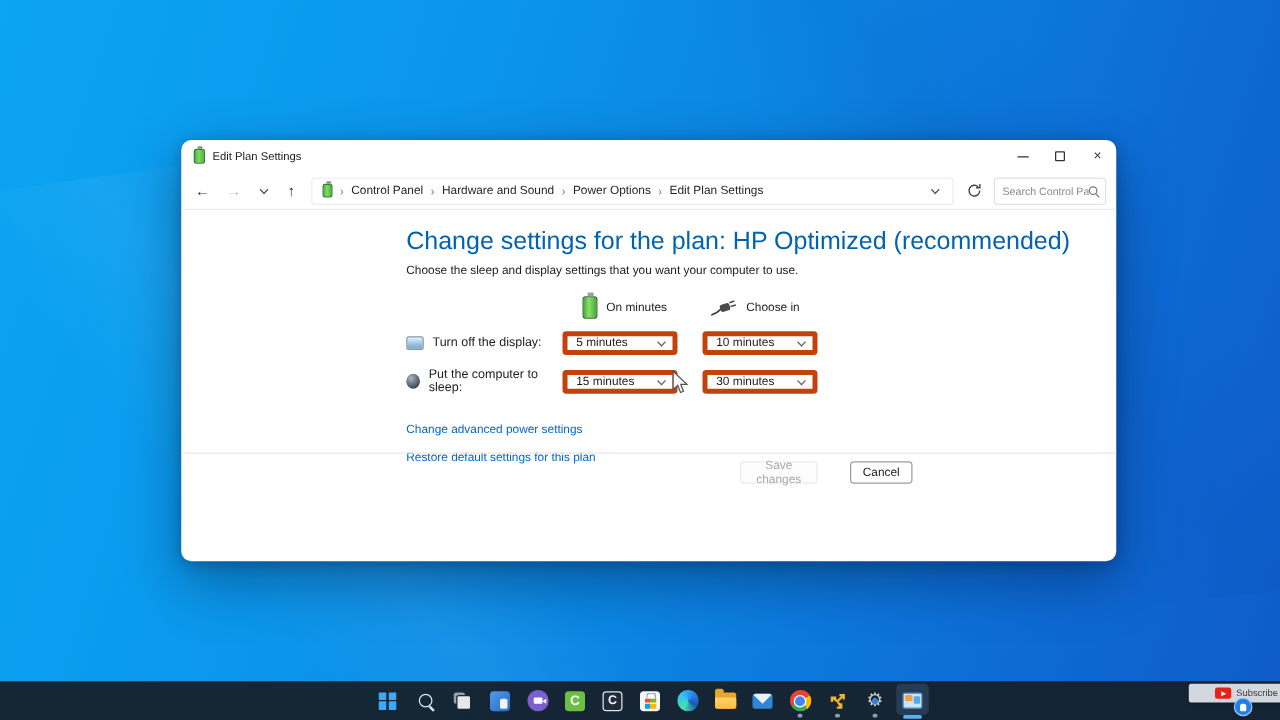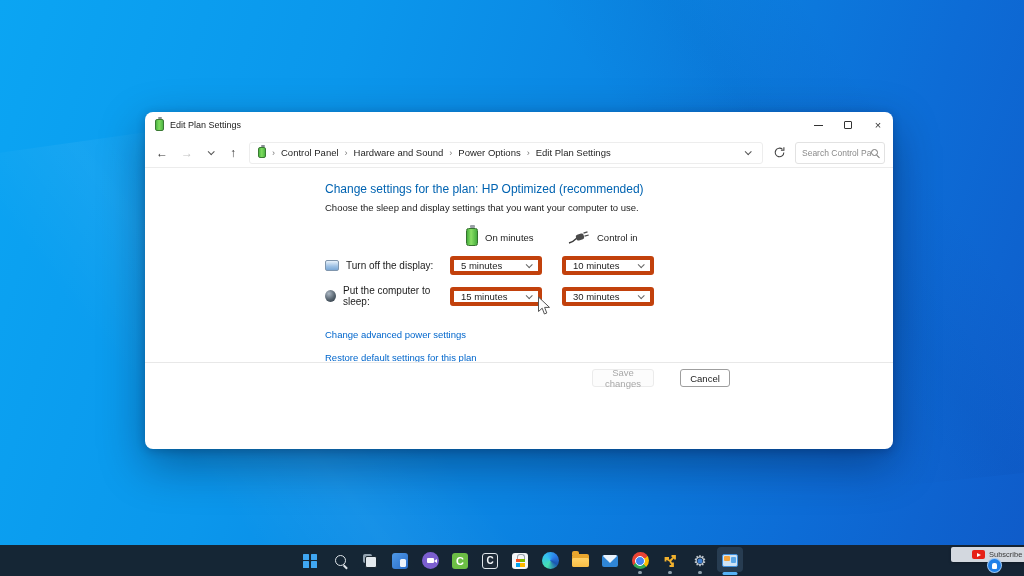--- a/index.html
+++ b/index.html
@@ -59,21 +59,21 @@
     display:flex; align-items:center; padding:0 6px; background:#fff; }
   .searchbox input { border:none; outline:none; width:100%; font-size:8.5px; color:#444;
     font-family:"Liberation Sans", sans-serif; }
   .searchbox input::placeholder { color:#8a8a8a; }
   .mag { width:7px; height:7px; border:1.2px solid #777; border-radius:50%; position:relative; flex:none; }
   .mag::after { content:""; position:absolute; width:4px; height:1.2px; background:#777;
     bottom:-2px; right:-3px; transform:rotate(45deg); }
 
   
   .content { position:relative; height:340px; padding:14px 0 0 180px; }
-  .page-heading { font-size:12px; font-weight:400; color:#0063b1; }
+  .page-heading { font-size:20px; font-weight:400; color:#0063b1; }
   .page-sub { margin-top:6px; font-size:9.5px; color:#1c1c1c; }
 
   .settings-table { margin-top:15px; }
   .hdr-row { display:flex; margin-left:125px; align-items:center; }
   .hcell { width:112px; display:flex; align-items:center; gap:7px; font-size:9.5px; color:#1c1c1c; }
   .hcell.c1 { padding-left:16px; } .hcell.c2 { padding-left:6px; }
 
   .plug-icon svg { display:block; }
   .srow { display:flex; align-items:center; margin-top:10px; }
   .rlabel { width:125px; display:flex; align-items:center; gap:7px; font-size:10px; color:#1c1c1c; }
@@ -269,21 +269,21 @@
             <span>On minutes</span>
           </div>
           <div class="hcell c2">
             <span class="plug-icon">
               <svg width="22" height="13" viewBox="0 0 22 13">
                 <path d="M1 12 C5 11 7 9 9 7" stroke="#3a3a3a" stroke-width="1.4" fill="none"></path>
                 <rect x="8" y="3" width="8" height="6" rx="2" transform="rotate(-18 12 6)" fill="#4a4a4a"></rect>
                 <path d="M15.5 2.2 l4 -1.4 M16.5 5.2 l4.2 -1.2" stroke="#4a4a4a" stroke-width="1.3"></path>
               </svg>
             </span>
-            <span>Control in</span>
+            <span>Choose in</span>
           </div>
         </div>
 
         <div class="srow">
           <div class="rlabel">
             <span class="disp-icon"></span>
             <span>Turn off the display:</span>
           </div>
           <div class="dd">
             <span>5 minutes</span>

